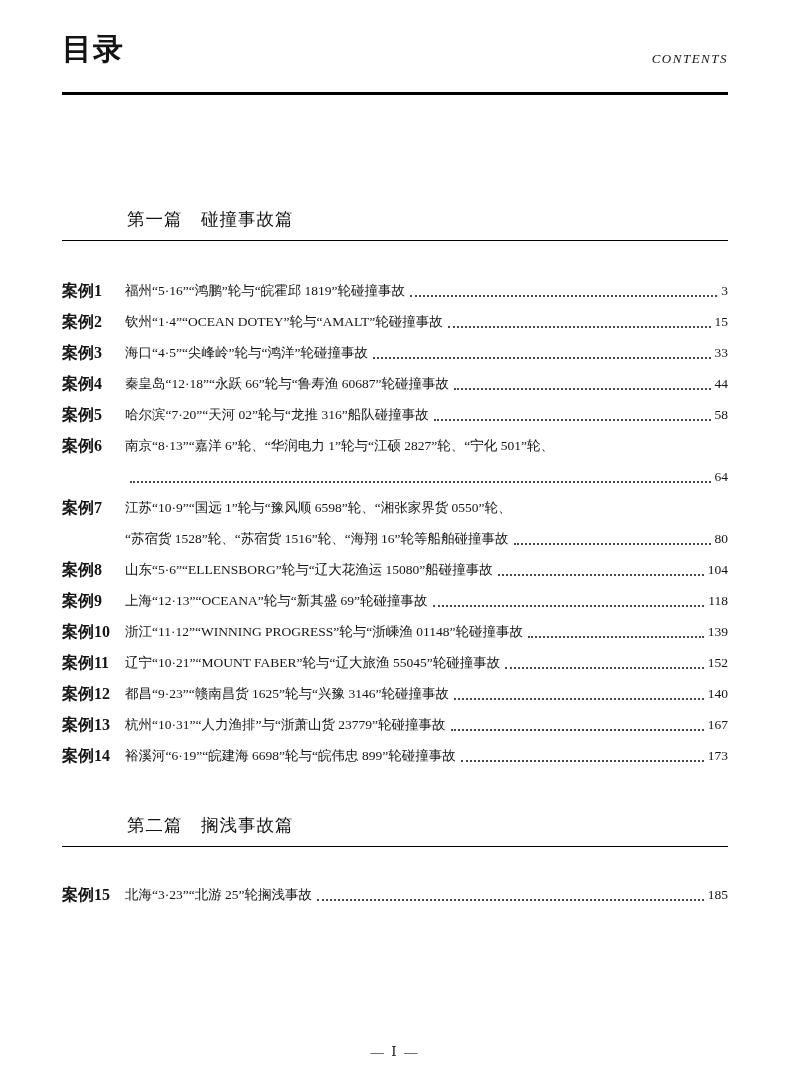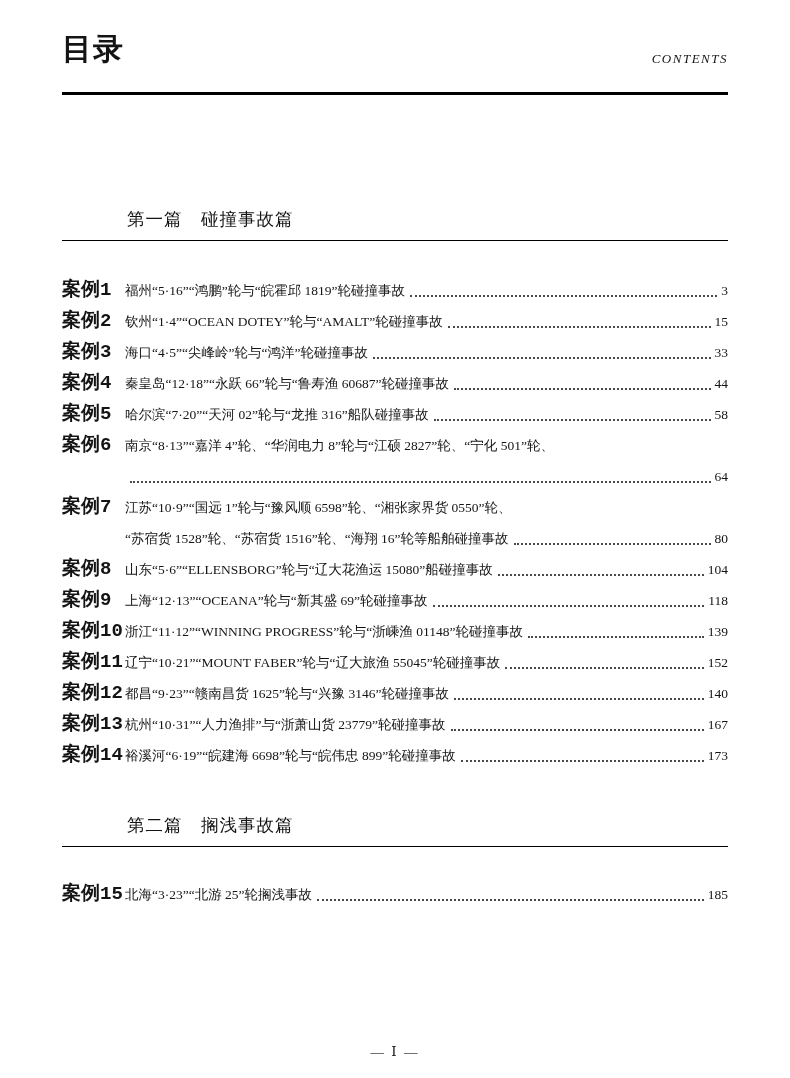--- a/index.html
+++ b/index.html
@@ -60,23 +60,23 @@
   .toc-list { margin-top: 34px; }
   .toc-list.second { margin-top: 32px; }
   .entry { width: 100%; }
   .row {
     display: flex;
     line-height: 31px;
     font-size: 13.5px;
   }
   .case {
     flex: 0 0 63px;
-    font-family: Liberation Mono, monospace;
+    font-family: Liberation Serif, serif;
     font-weight: 700;
-    font-size: 19px;
+    font-size: 16px;
     white-space: nowrap;
   }
   .txt { white-space: nowrap; }
   .dots { flex: 1 1 10px; min-width: 8px; position: relative; }
   .dots::after {
     content: "";
     position: absolute;
     left: 5px;
     right: 4px;
     bottom: 9px;
@@ -157,21 +157,21 @@
           <span class="case">案例5</span>
           <span class="txt">哈尔滨“7·20”“天河 02”轮与“龙推 316”船队碰撞事故</span>
           <span class="dots"></span>
           <span class="pg">58</span>
         </div>
       </div>
 
       <div class="entry">
         <div class="row">
           <span class="case">案例6</span>
-          <span class="txt">南京“8·13”“嘉洋 4”轮、“华润电力 8”轮与“江硕 2827”轮、“宁化 501”轮、</span>
+          <span class="txt">南京“8·13”“嘉洋 6”轮、“华润电力 1”轮与“江硕 2827”轮、“宁化 501”轮、</span>
         </div>
         <div class="row">
           <span class="case"></span>
           <span class="dots"></span>
           <span class="pg">64</span>
         </div>
       </div>
 
       <div class="entry">
         <div class="row">

